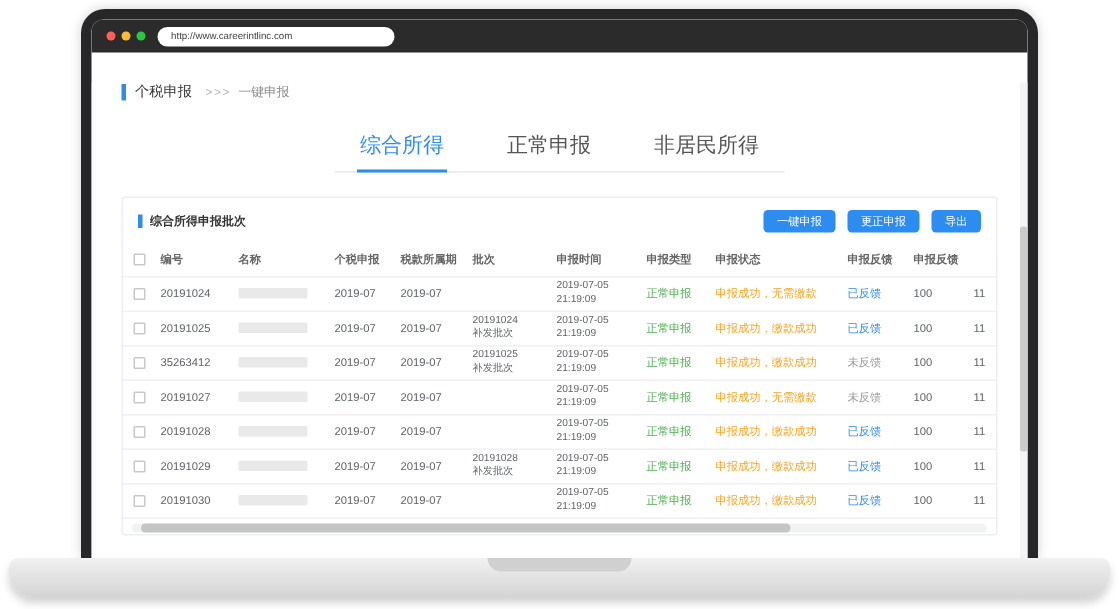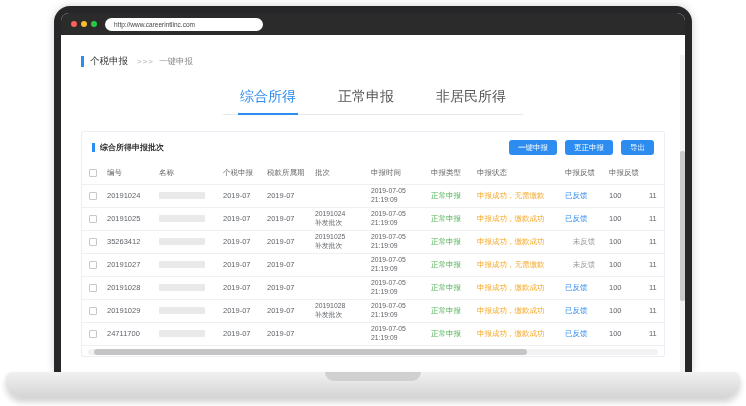--- a/index.html
+++ b/index.html
@@ -78,33 +78,33 @@
     font-size:7.5px; padding:3px 9px; line-height:9px; cursor:pointer;
     font-family:inherit;
   }
 
   
   table { border-collapse:collapse; table-layout:fixed; width:582px; }
   th, td {
     border-bottom:1px solid #f0f0f0; text-align:left; padding:0 3px;
     overflow:hidden; white-space:nowrap; vertical-align:middle;
   }
-  th { height:22px; font-size:7.5px; font-weight:normal; color:#666; }
+  th { height:22px; font-size:7.5px; font-weight:bold; color:#666; }
   td { height:23px; font-size:7.5px; color:#5f6368; }
   .checkbox {
     width:8px; height:8px; border:1px solid #c8c8c8; border-radius:1px; background:#fff;
     margin:0 auto; cursor:pointer;
   }
   .cell-center { text-align:center; }
   .name-placeholder { width:46px; height:7px; background:#e9e9e9; border-radius:1px; }
   .two-line div { font-size:6.8px; line-height:8.5px; }
   .t-green { color:var(--type-green,#4caf50); }
   .t-orange { color:var(--status-orange,#f5a623); }
   .t-blue { color:var(--feedback-blue,#2d8cf0); }
-  .t-grey { color:var(--feedback-grey,#9a9a9a);text-align:center; }
+  .t-grey { color:var(--feedback-grey,#9a9a9a); }
 
   
   .hscroll { position:relative; margin:3px 6px 0; height:6px; background:#f2f2f2; border-radius:3px; }
   .hthumb { position:absolute; left:6px; top:0; width:76%; height:6px; background:#c5c5c5; border-radius:3px; cursor:pointer; }
   .vscroll { position:absolute; right:0; top:0; bottom:0; width:5px; background:#f4f4f4; }
   .vthumb { position:absolute; top:96px; height:150px; width:5px; background:#cbcbcb; border-radius:2px; cursor:pointer; }
 </style>
 </head>
 <body>
 
@@ -316,21 +316,21 @@
                   <td class="t-green">正常申报</td>
                   <td class="t-orange">申报成功，缴款成功</td>
                   <td class="t-blue">已反馈</td>
                   <td>100</td>
                   <td>11</td>
                 </tr>
                 <tr>
                   <td class="cell-center">
                     <div class="checkbox"></div>
                   </td>
-                  <td>24711700</td>
+                  <td>20191030</td>
                   <td>
                     <div class="name-placeholder"></div>
                   </td>
                   <td>2019-07</td>
                   <td>2019-07</td>
                   <td class="two-line"></td>
                   <td class="two-line">
                     <div>2019-07-05</div>
                     <div>21:19:09</div>
                   </td>

